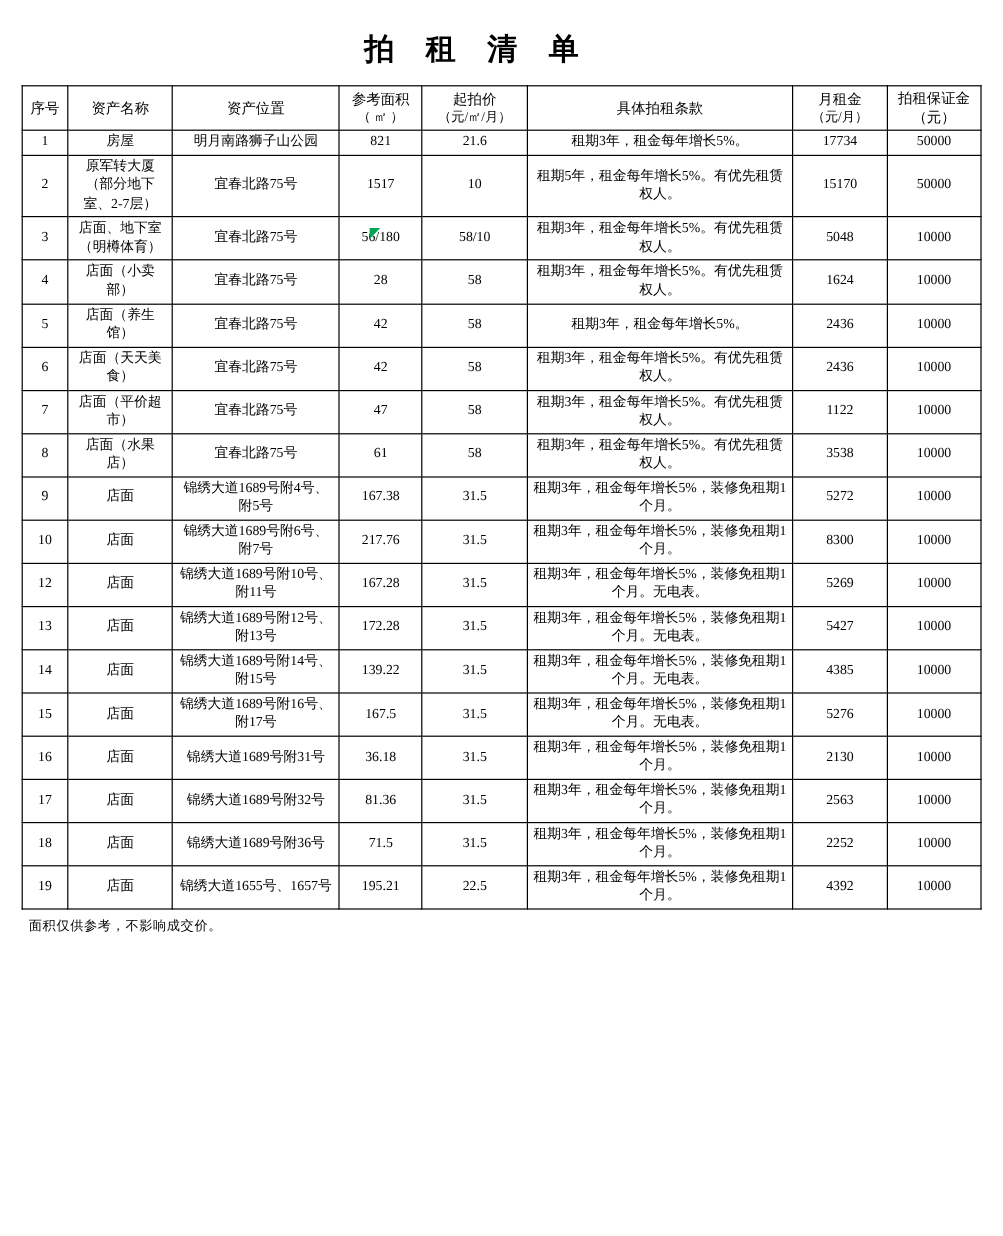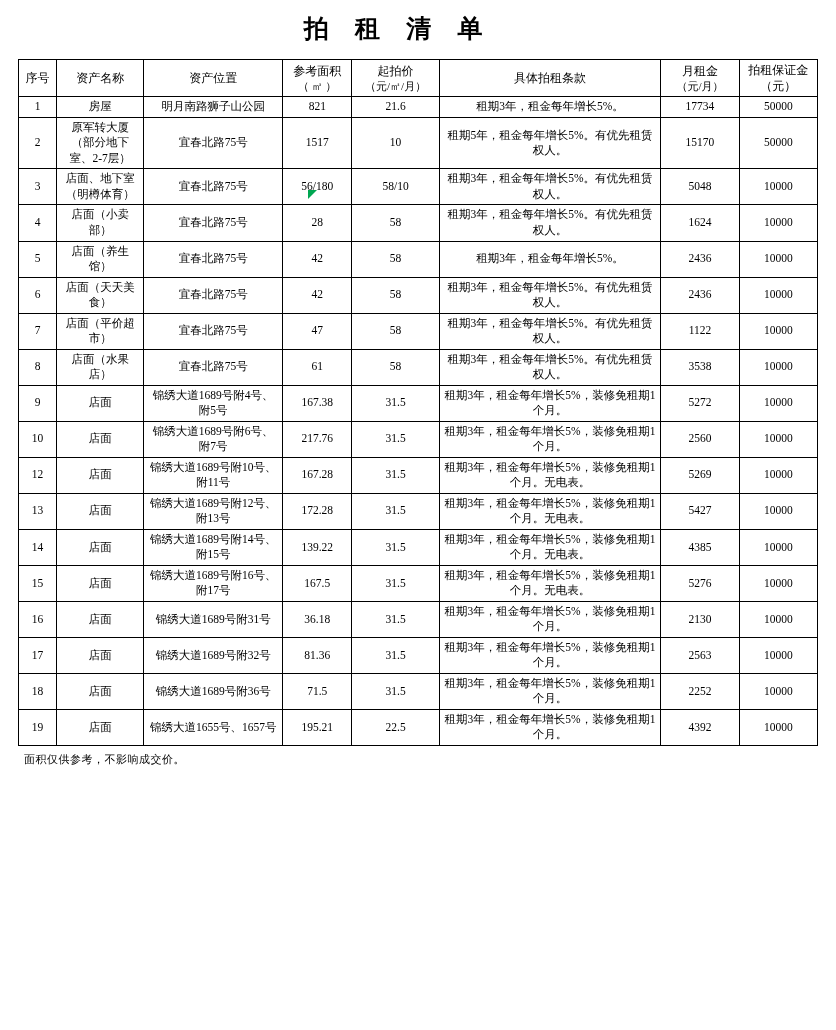--- a/index.html
+++ b/index.html
@@ -12,21 +12,21 @@
     height: 1030px;
     font-family: "Liberation Serif", "DejaVu Serif", serif;
     color: #000000;
     overflow: hidden;
   }
   .page {
     position: relative;
     width: 796px;
     height: 1030px;
     box-sizing: border-box;
-    padding: 0 18px;
+    padding: 12px 18px;
   }
   .doc-title {
     text-align: center;
     font-size: 25px;
     font-weight: bold;
     letter-spacing: 10px;
     padding-top: 12px;
     padding-bottom: 14px;
     font-family: "Liberation Serif", "DejaVu Serif", serif;
   }
@@ -216,21 +216,21 @@
           <td>5272</td>
           <td>10000</td>
         </tr>
         <tr>
           <td>10</td>
           <td>店面</td>
           <td>锦绣大道1689号附6号、附7号</td>
           <td>217.76</td>
           <td>31.5</td>
           <td class="terms">租期3年，租金每年增长5%，装修免租期1个月。</td>
-          <td>2560</td>
+          <td>8300</td>
           <td>10000</td>
         </tr>
         <tr>
           <td>12</td>
           <td>店面</td>
           <td>锦绣大道1689号附10号、附11号</td>
           <td>167.28</td>
           <td>31.5</td>
           <td class="terms">租期3年，租金每年增长5%，装修免租期1个月。无电表。</td>
           <td>5269</td>

